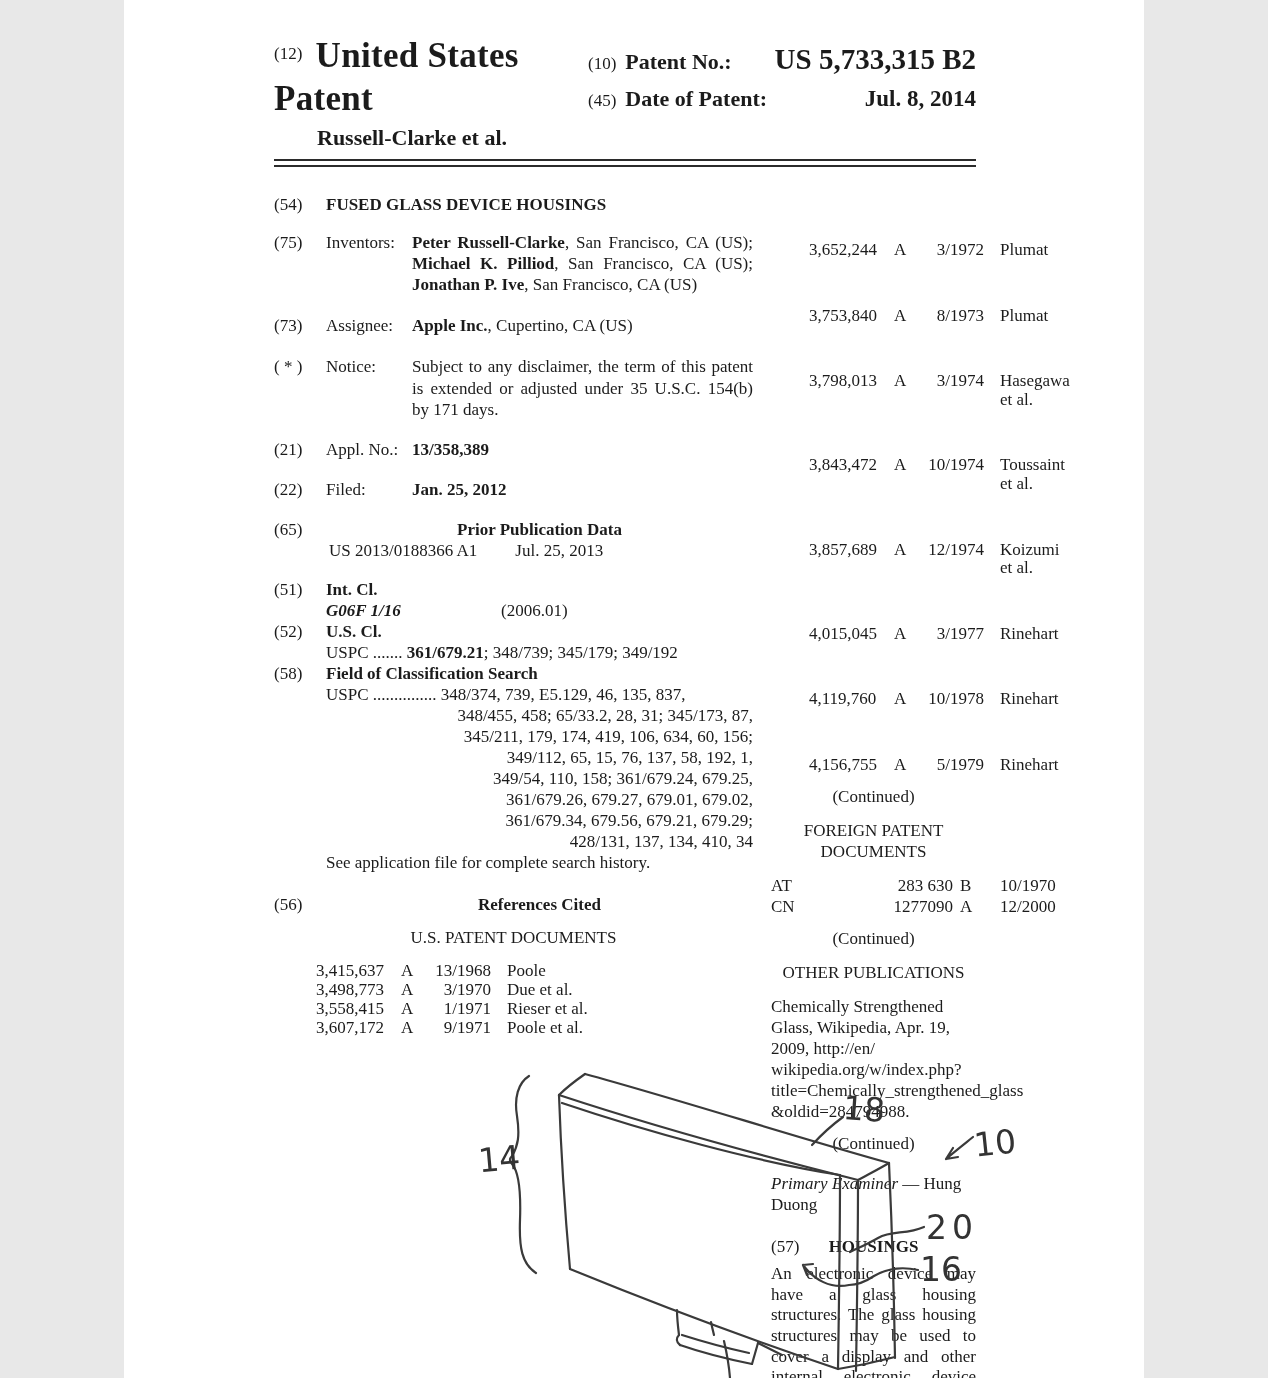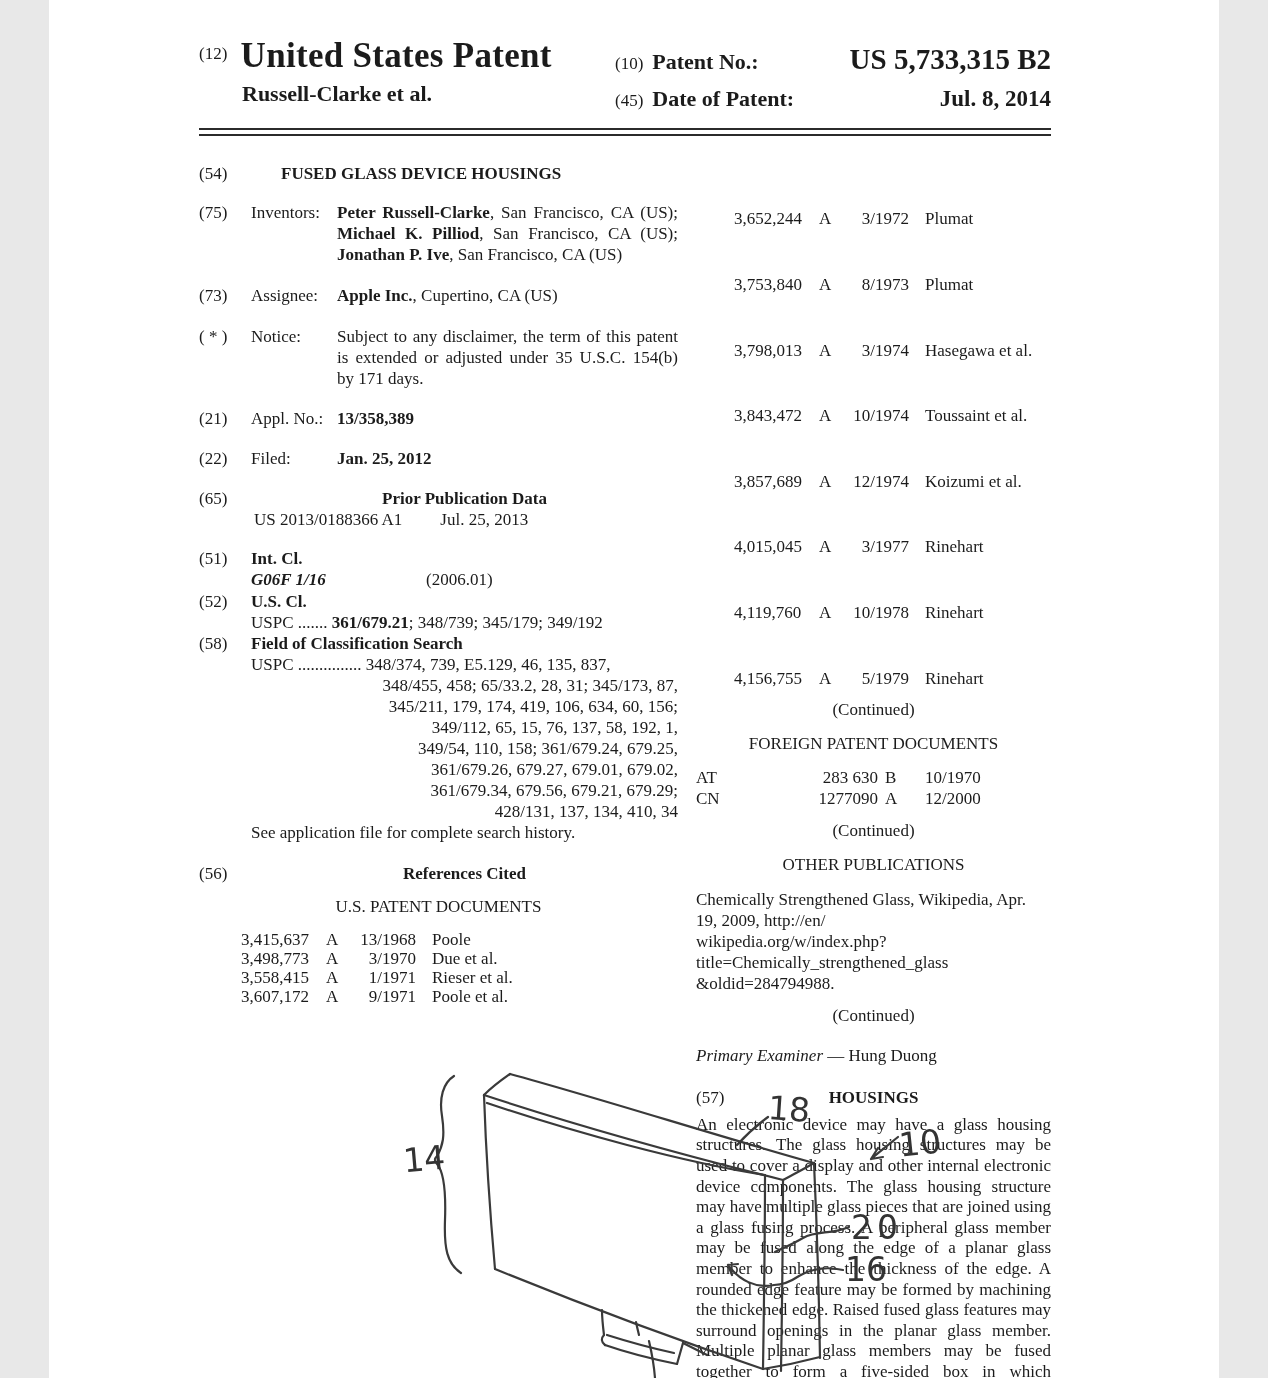--- a/index.html
+++ b/index.html
@@ -1,17 +1,17 @@
 <!DOCTYPE html>
 <html><head>
 <meta charset="utf-8">
 <style>
   html,body { margin:0; padding:0; background:#e8e8e8; }
   .page {
-    position:relative; width:1170px; height:1378px; background:#ffffff;
+    position:relative; width:1020px; height:1378px; background:#ffffff;
     color:#1b1b1b; font-family:"Liberation Serif","DejaVu Serif",serif;
     font-size:17px; line-height:1.24; overflow:hidden; margin:0 auto;
   }
   .inner { padding:34px 168px 0 150px; }
 
   
   .hdr { display:flex; justify-content:space-between; align-items:flex-start; }
   .hdr-code { font-size:17px; }
   .h-left .hdr-code { position:relative; top:-8px; margin-right:9px; }
   .h-title { display:inline; font-size:35px; font-weight:bold; letter-spacing:.3px; margin:0; }
@@ -23,21 +23,21 @@
   .h-value { margin-left:auto; font-weight:bold; font-size:23px; white-space:nowrap; }
   .h-value.big { font-size:29px; }
   .rule { border-top:2.5px solid #2b2b2b; border-bottom:2.5px solid #2b2b2b; height:4px; margin-top:8px; }
 
   
   .columns { display:flex; gap:18px; margin-top:27px; }
   .col-left { width:479px; flex:none; }
   .col-right { flex:1; min-width:0; }
 
   .g3 { display:grid; grid-template-columns:52px 86px 1fr; }
-  .mb0 { margin-bottom:0; } .mb17 { margin-bottom:17px;gap:30px; } .mb19 { margin-bottom:19px; } .mb20 { margin-bottom:20px; }
+  .mb0 { margin-bottom:0; } .mb17 { margin-bottom:17px; } .mb19 { margin-bottom:19px; } .mb20 { margin-bottom:20px; }
   .b { font-weight:bold; }
   .span23 { grid-column:2/4; }
   .center23 { grid-column:2/4; text-align:center; font-weight:bold; }
   .just { text-align:justify; }
   .indent1 { margin-left:52px; }
   .pubrow { display:flex; column-gap:38px; margin:0 0 18px 55px; }
   .classrow { display:flex; margin-left:52px; }
   .classrow .cname { width:175px; font-weight:bold; font-style:italic; }
   .flines { text-align:right; }
   .fline { line-height:21px; }

